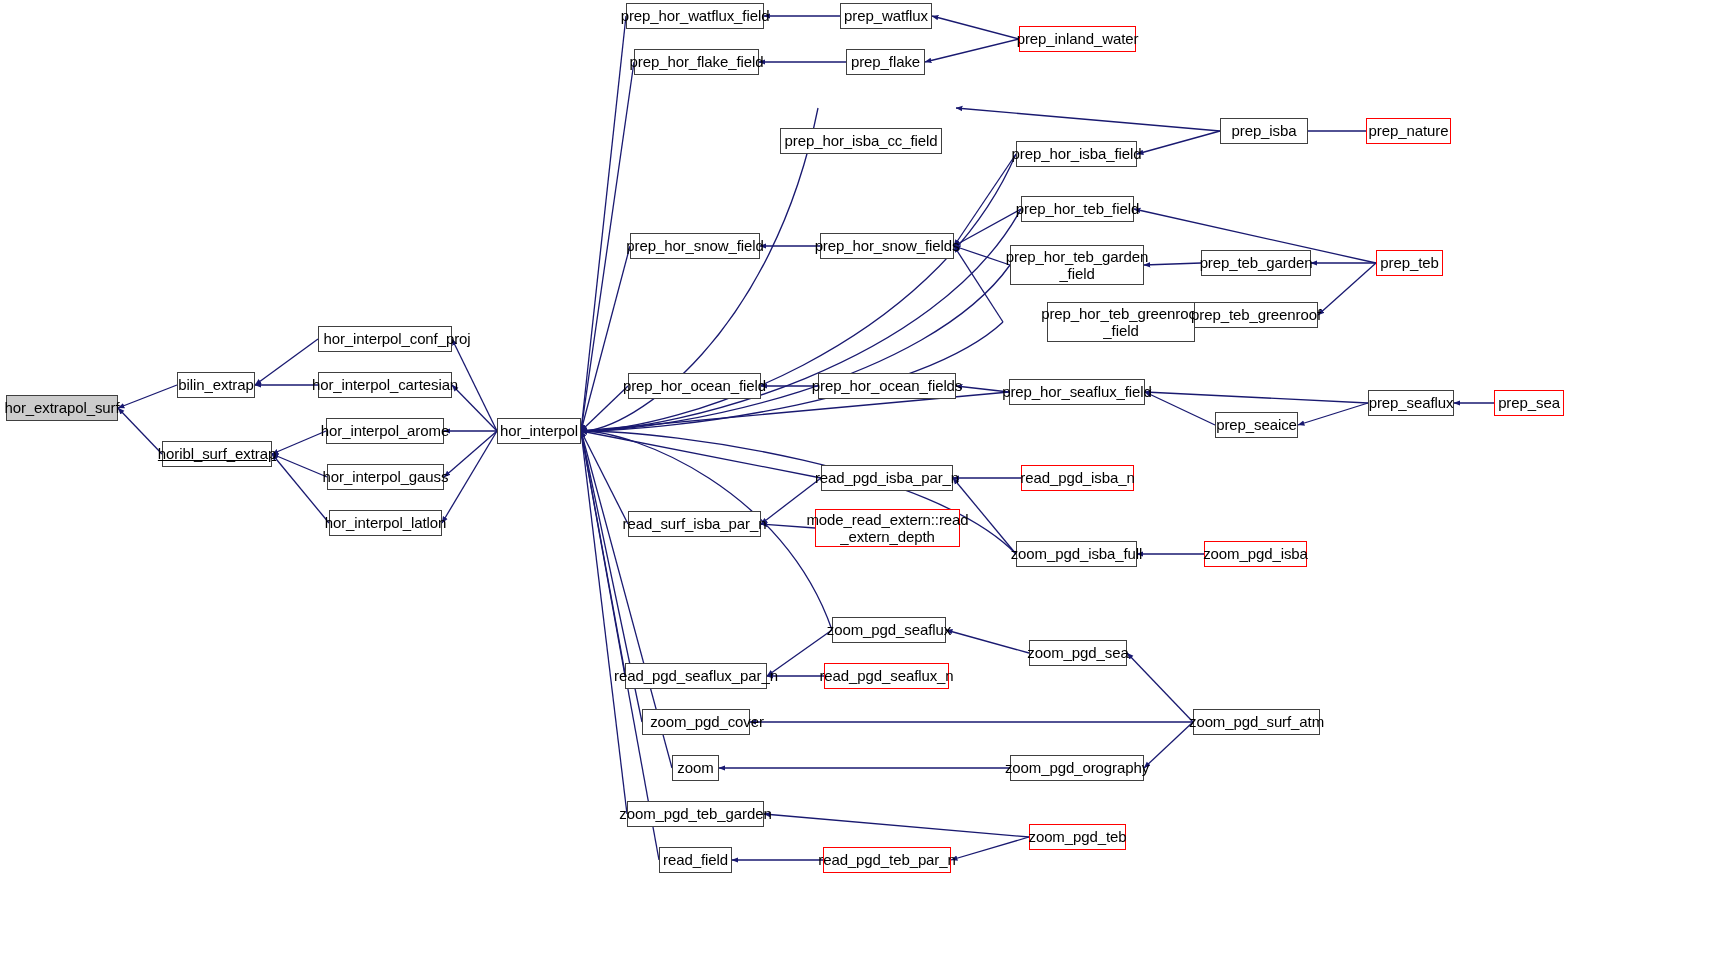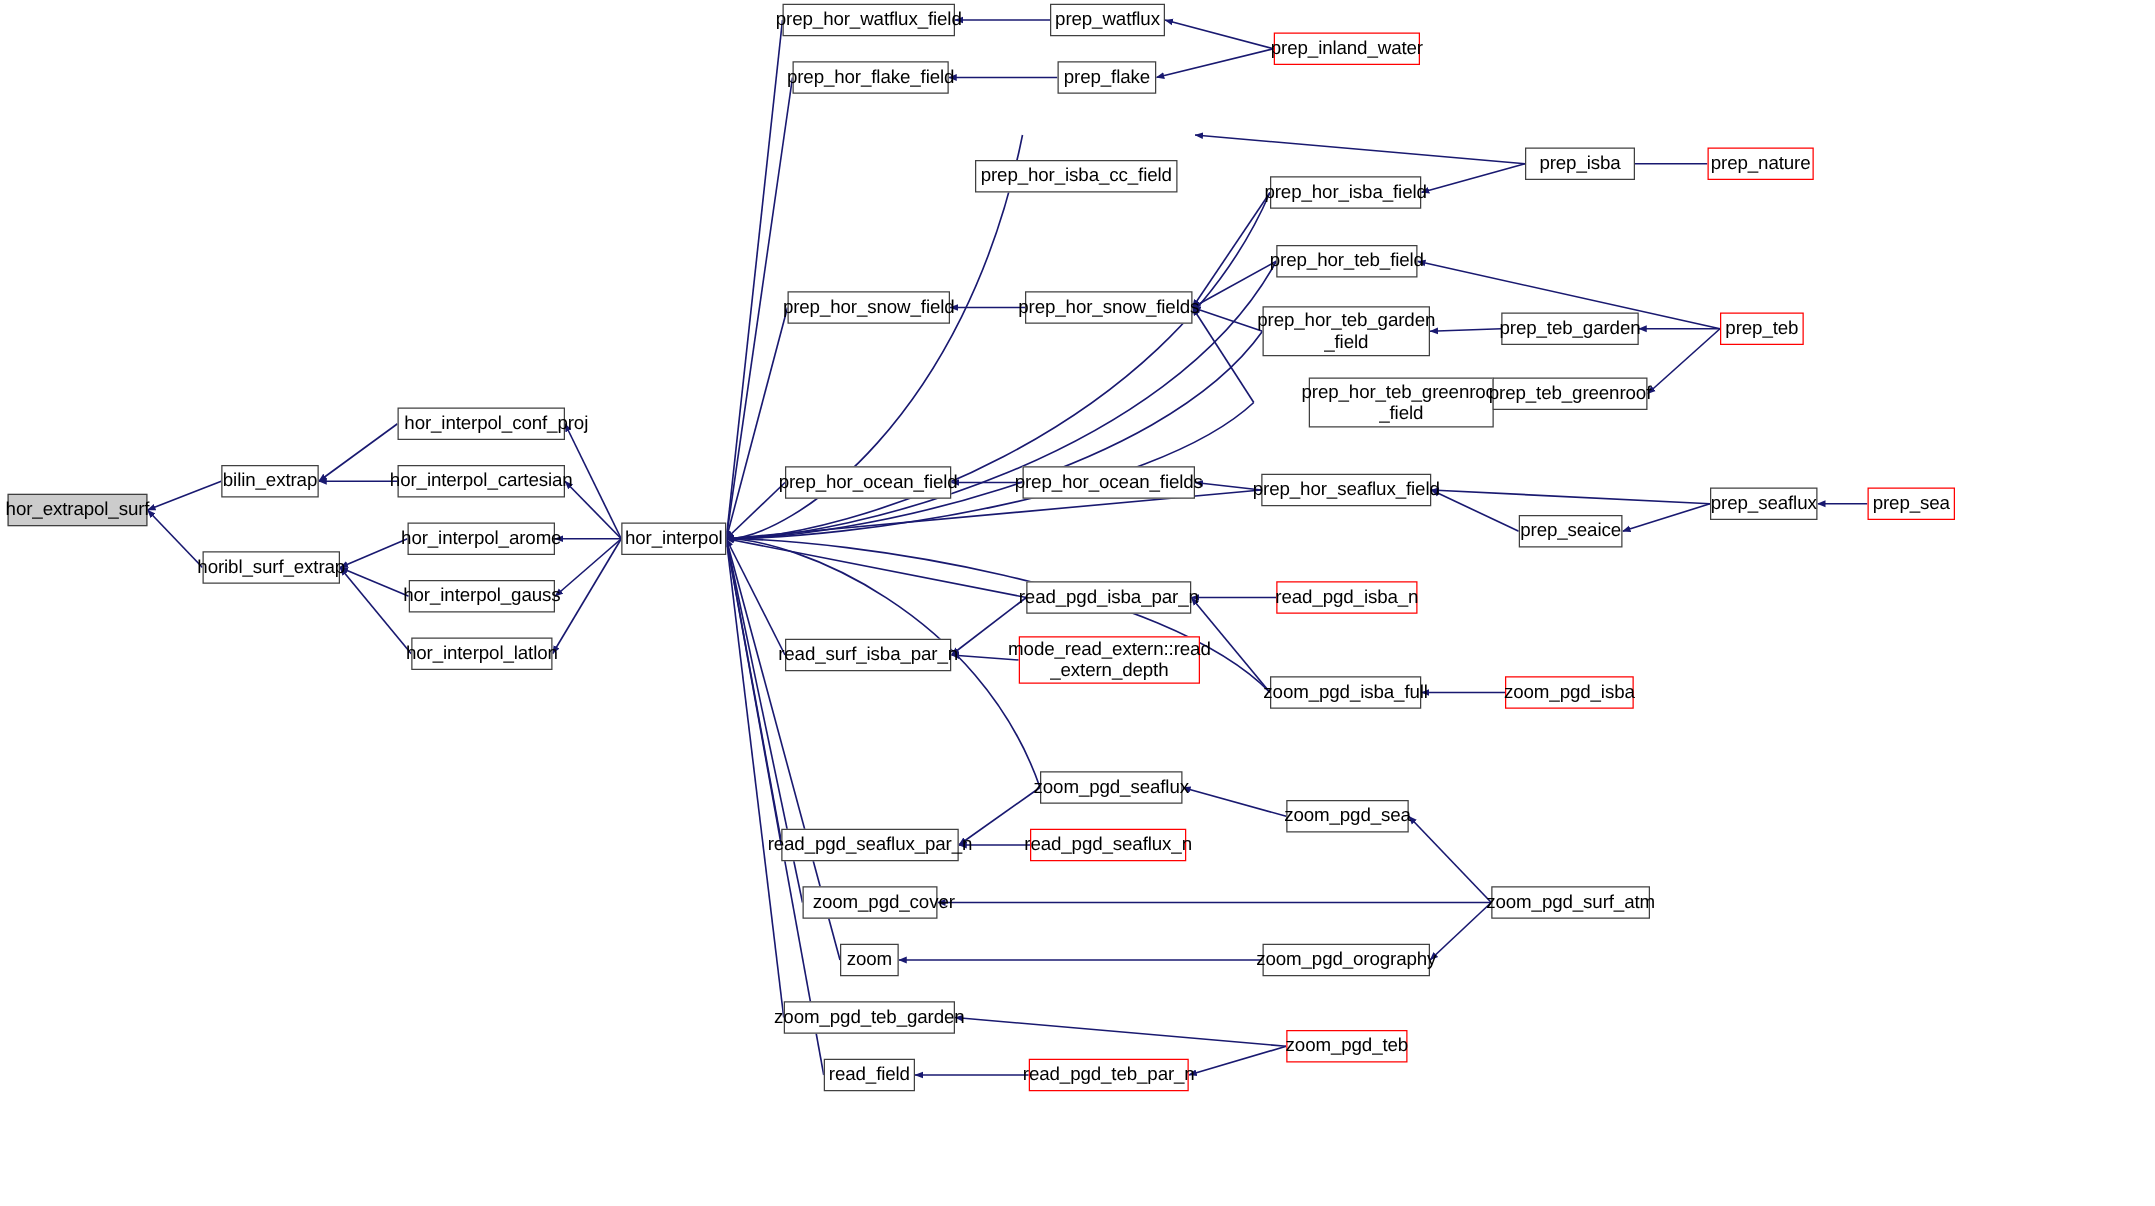--- a/index.html
+++ b/index.html
@@ -125,21 +125,21 @@
         <path d="M 627 814 L 581 431" marker-end="url(#ah)"></path>
         <path d="M 1029 837 L 764 814" marker-end="url(#ah)"></path>
         <path d="M 1029 837 L 951 860" marker-end="url(#ah)"></path>
         <path d="M 659 860 L 581 431" marker-end="url(#ah)"></path>
         <path d="M 823 860 L 732 860" marker-end="url(#ah)"></path>
       </g>
   </svg>
   <div id="nodes-g">
       <div class="node root" style="left: 6px; top: 395px; width: 112px; height: 26px;">hor_extrapol_surf</div>
       <div class="node" style="left: 177px; top: 372px; width: 78px; height: 26px;">bilin_extrap</div>
-      <div class="node" style="left: 162px; top: 441px; width: 110px; height: 26px;">horibl_surf_extrap</div>
+      <div class="node" style="left: 162px; top: 441px; width: 110px; height: 26px; text-decoration: underline;">horibl_surf_extrap</div>
       <div class="node" style="left: 318px; top: 326px; width: 134px; height: 26px; padding-left: 24px;">hor_interpol_conf_proj</div>
       <div class="node" style="left: 318px; top: 372px; width: 134px; height: 26px;">hor_interpol_cartesian</div>
       <div class="node" style="left: 326px; top: 418px; width: 118px; height: 26px;">hor_interpol_arome</div>
       <div class="node" style="left: 327px; top: 464px; width: 117px; height: 26px;">hor_interpol_gauss</div>
       <div class="node" style="left: 329px; top: 510px; width: 113px; height: 26px;">hor_interpol_latlon</div>
       <div class="node" style="left: 497px; top: 418px; width: 84px; height: 26px;">hor_interpol</div>
       <div class="node" style="left: 626px; top: 3px; width: 138px; height: 26px;">prep_hor_watflux_field</div>
       <div class="node" style="left: 840px; top: 3px; width: 92px; height: 26px;">prep_watflux</div>
       <div class="node red" style="left: 1019px; top: 26px; width: 117px; height: 26px;">prep_inland_water</div>
       <div class="node" style="left: 634px; top: 49px; width: 125px; height: 26px;">prep_hor_flake_field</div>

